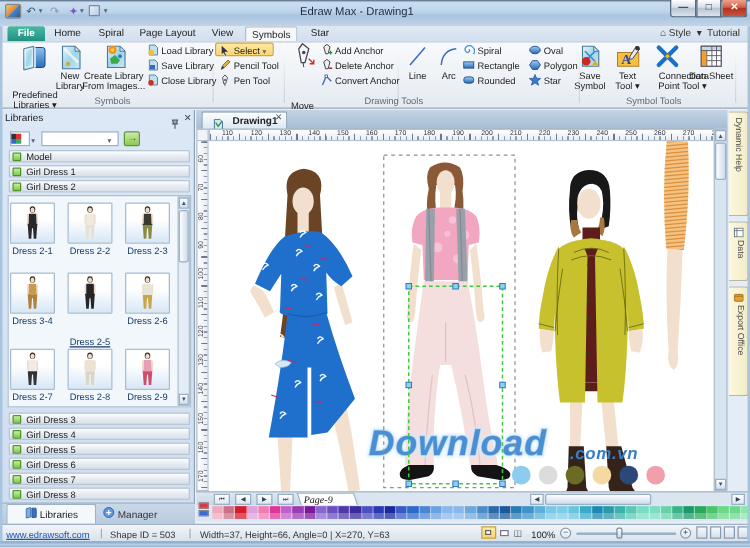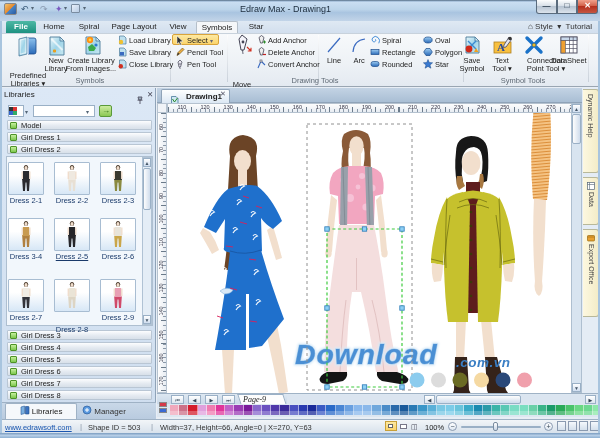--- a/index.html
+++ b/index.html
@@ -343,21 +343,21 @@
 <div class="abs thumb" style="left:54px;top:218px;">
 <svg width="34" height="31" viewBox="0 0 34 31" style="display:block;">
 <ellipse cx="17" cy="4.5" rx="2.2" ry="2.6" fill="#3a2a1a"></ellipse>
 <ellipse cx="17" cy="5" rx="1.6" ry="2" fill="#f0ddcc"></ellipse>
 <path d="M14 8 L20 8 L21 17 L13 17 Z" fill="#26262a"></path>
 <path d="M13.2 17 L20.8 17 L20 28 L18 28 L17.4 19.5 L16.6 19.5 L16 28 L14 28 Z" fill="#26262a"></path>
 <rect x="12.6" y="8.5" width="1.4" height="7.5" fill="#f0ddcc"></rect>
 <rect x="20.1" y="8.5" width="1.4" height="7.5" fill="#f0ddcc"></rect>
 </svg>
   </div>
-<div class="abs tlabel" style="left:50px;top:252px;text-decoration:underline;">Dress 2-5</div>
+<div class="abs tlabel" style="left:50px;top:269px;text-decoration:underline;">Dress 2-5</div>
 <div class="abs thumb" style="left:100px;top:218px;">
 <svg width="34" height="31" viewBox="0 0 34 31" style="display:block;">
 <ellipse cx="17" cy="4.5" rx="2.2" ry="2.6" fill="#3a2a1a"></ellipse>
 <ellipse cx="17" cy="5" rx="1.6" ry="2" fill="#f0ddcc"></ellipse>
 <path d="M14 8 L20 8 L21 17 L13 17 Z" fill="#e8e4da"></path>
 <path d="M13.2 17 L20.8 17 L20 28 L18 28 L17.4 19.5 L16.6 19.5 L16 28 L14 28 Z" fill="#caa64a"></path>
 <rect x="12.6" y="8.5" width="1.4" height="7.5" fill="#f0ddcc"></rect>
 <rect x="20.1" y="8.5" width="1.4" height="7.5" fill="#f0ddcc"></rect>
 </svg>
   </div>
@@ -376,21 +376,21 @@
 <div class="abs thumb" style="left:54px;top:279px;">
 <svg width="34" height="31" viewBox="0 0 34 31" style="display:block;">
 <ellipse cx="17" cy="4.5" rx="2.2" ry="2.6" fill="#3a2a1a"></ellipse>
 <ellipse cx="17" cy="5" rx="1.6" ry="2" fill="#f0ddcc"></ellipse>
 <path d="M14 8 L20 8 L21 17 L13 17 Z" fill="#eae4d6"></path>
 <path d="M13.2 17 L20.8 17 L20 28 L18 28 L17.4 19.5 L16.6 19.5 L16 28 L14 28 Z" fill="#ddd5c4"></path>
 <rect x="12.6" y="8.5" width="1.4" height="7.5" fill="#f0ddcc"></rect>
 <rect x="20.1" y="8.5" width="1.4" height="7.5" fill="#f0ddcc"></rect>
 </svg>
   </div>
-<div class="abs tlabel" style="left:50px;top:325px;">Dress 2-8</div>
+<div class="abs tlabel" style="left:50px;top:313px;">Dress 2-8</div>
 <div class="abs thumb" style="left:100px;top:279px;">
 <svg width="34" height="31" viewBox="0 0 34 31" style="display:block;">
 <ellipse cx="17" cy="4.5" rx="2.2" ry="2.6" fill="#3a2a1a"></ellipse>
 <ellipse cx="17" cy="5" rx="1.6" ry="2" fill="#f0ddcc"></ellipse>
 <path d="M14 8 L20 8 L21 17 L13 17 Z" fill="#e8a0b4"></path>
 <path d="M13.2 17 L20.8 17 L20 28 L18 28 L17.4 19.5 L16.6 19.5 L16 28 L14 28 Z" fill="#d04a6a"></path>
 <rect x="12.6" y="8.5" width="1.4" height="7.5" fill="#f0ddcc"></rect>
 <rect x="20.1" y="8.5" width="1.4" height="7.5" fill="#f0ddcc"></rect>
 </svg>
   </div>

